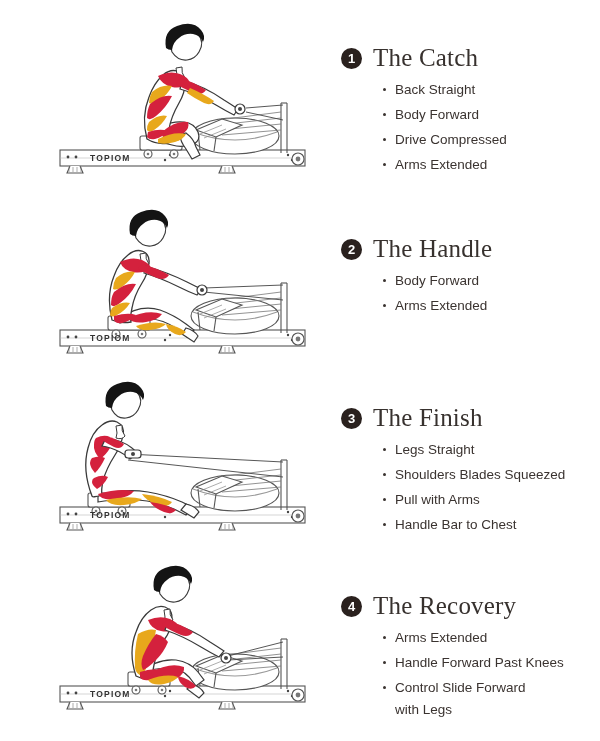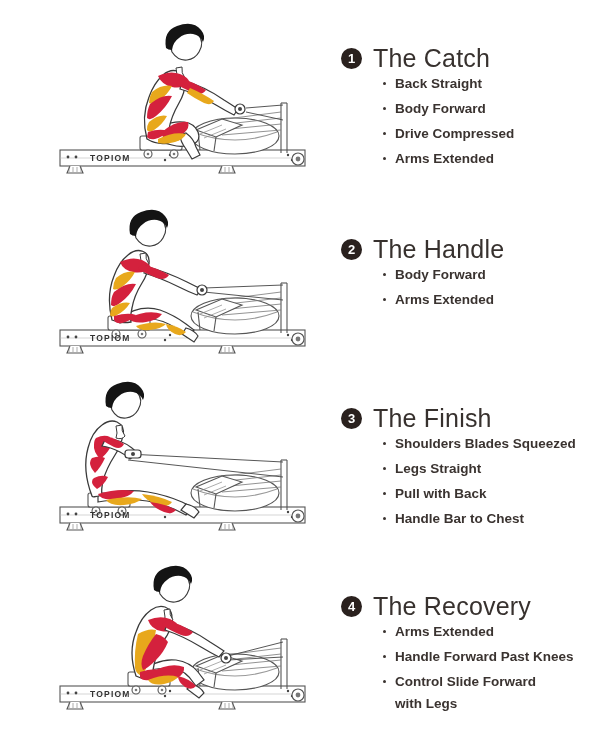--- a/index.html
+++ b/index.html
@@ -57,27 +57,26 @@
     line-height: 21px;
     text-align: center;
     font-family: "Liberation Sans", sans-serif;
   }
   .step-title {
     font-size: 25px;
     font-weight: normal;
     color: #37312e;
     letter-spacing: 0.2px;
     white-space: nowrap;
-    font-family: Liberation Sans, sans-serif;
+    font-family: Liberation Serif, serif;
   }
   .bullets {
     list-style: none;
-    margin: 0 0 0 0;
+    margin: 7px 0 0 0;
     padding: 0 0 0 42px;
-    font-weight: bold;
   }
   .bullets li {
     position: relative;
     font-size: 13.5px;
     line-height: 21.5px;
     color: #3a3330;
     padding-left: 12px;
     margin-bottom: 3.5px;
     white-space: pre-line;
   }
@@ -408,23 +407,23 @@
         <text x="90" y="142" font-family="Liberation Sans, sans-serif" font-size="8.5" font-weight="bold" letter-spacing="1.2" fill="#333">TOPIOM</text>
       </svg>
     </div>
 
     <div class="step-text">
       <div class="heading-row">
         <div class="badge">3</div>
         <div class="step-title">The Finish</div>
       </div>
       <ul class="bullets">
+        <li>Legs Straight</li>
         <li>Shoulders Blades Squeezed</li>
-        <li>Legs Straight</li>
-        <li>Pull with Back</li>
+        <li>Pull with Arms</li>
         <li>Handle Bar to Chest</li>
       </ul>
     </div>
   </div>
 
   <div class="step s4">
     <div class="step-illus">
       <svg width="335" height="175" viewBox="0 0 335 175">
         <g fill="none" stroke="#555" stroke-width="1.1">
           <rect x="60" y="124" width="245" height="16" fill="#fff"></rect>

